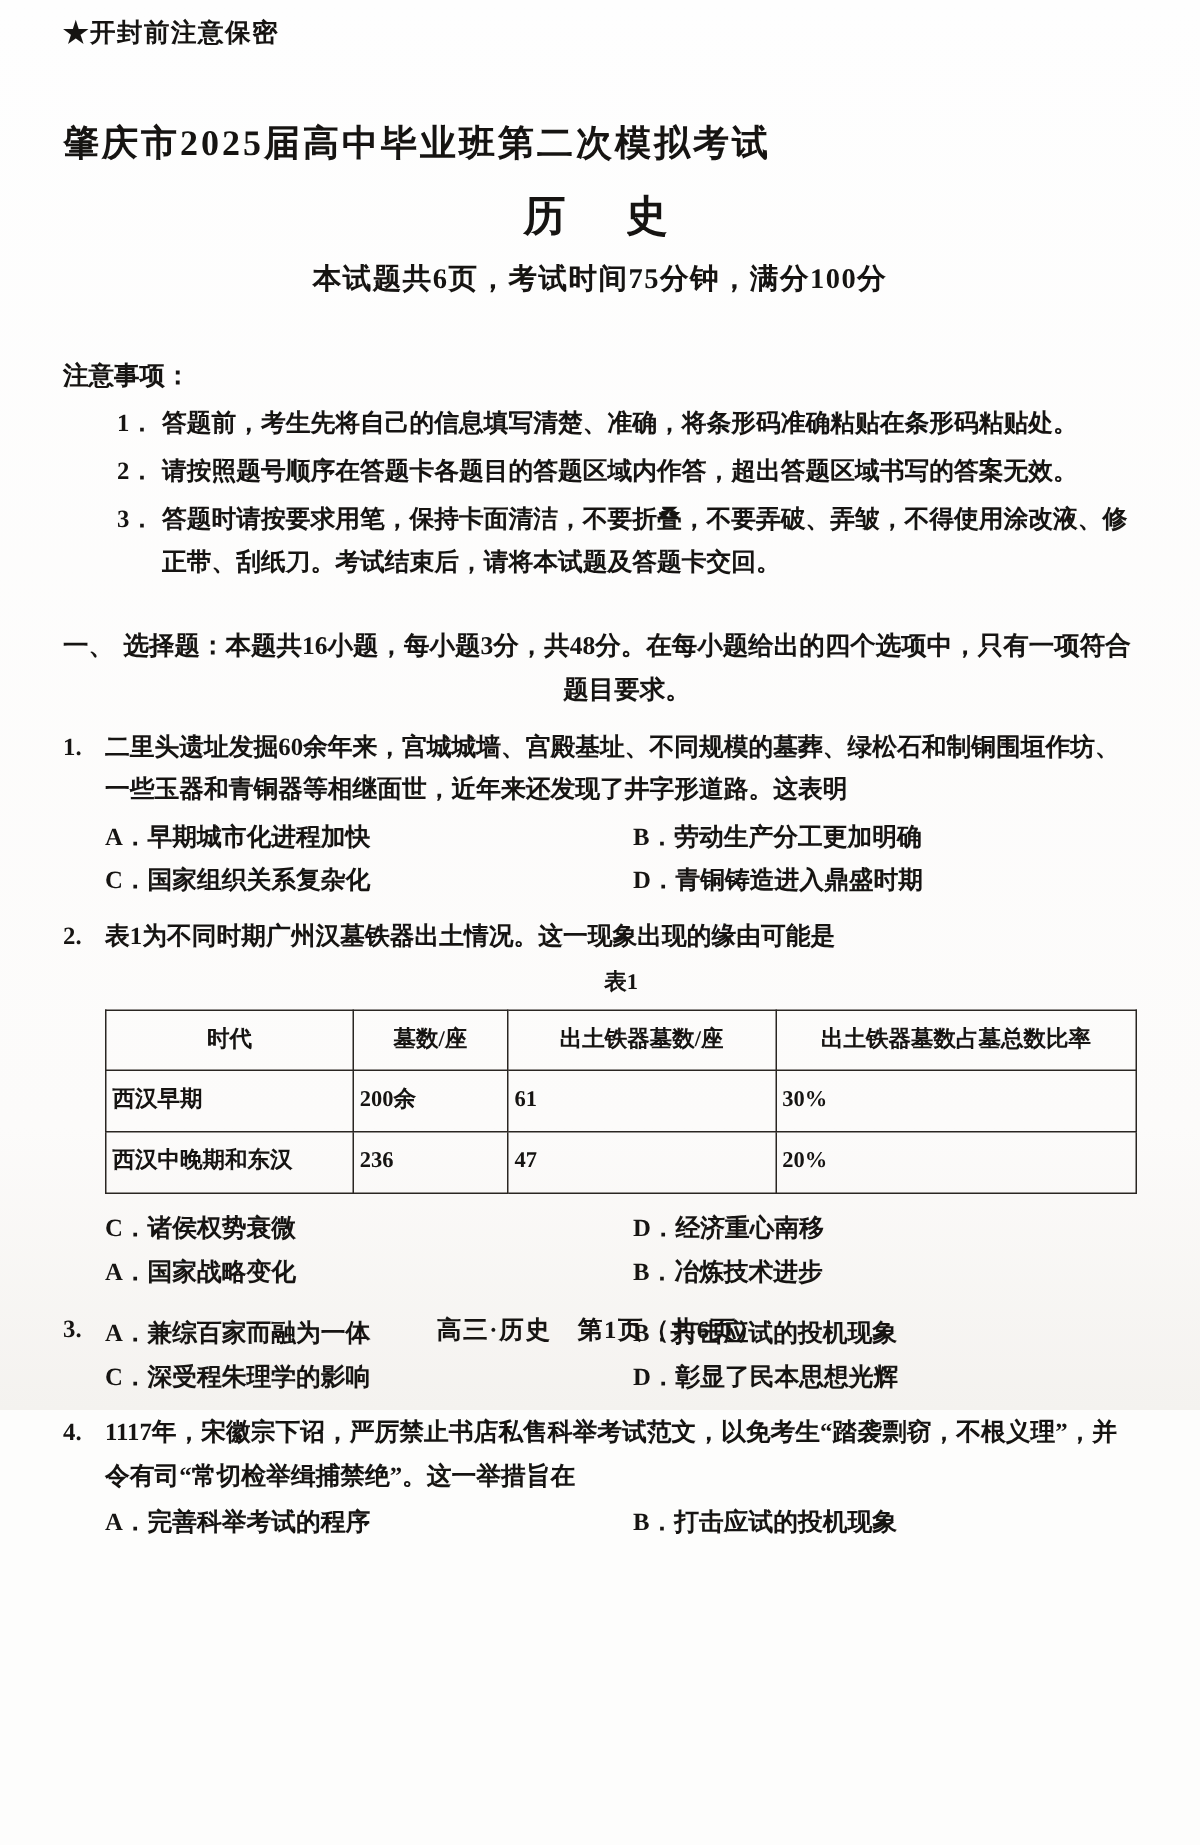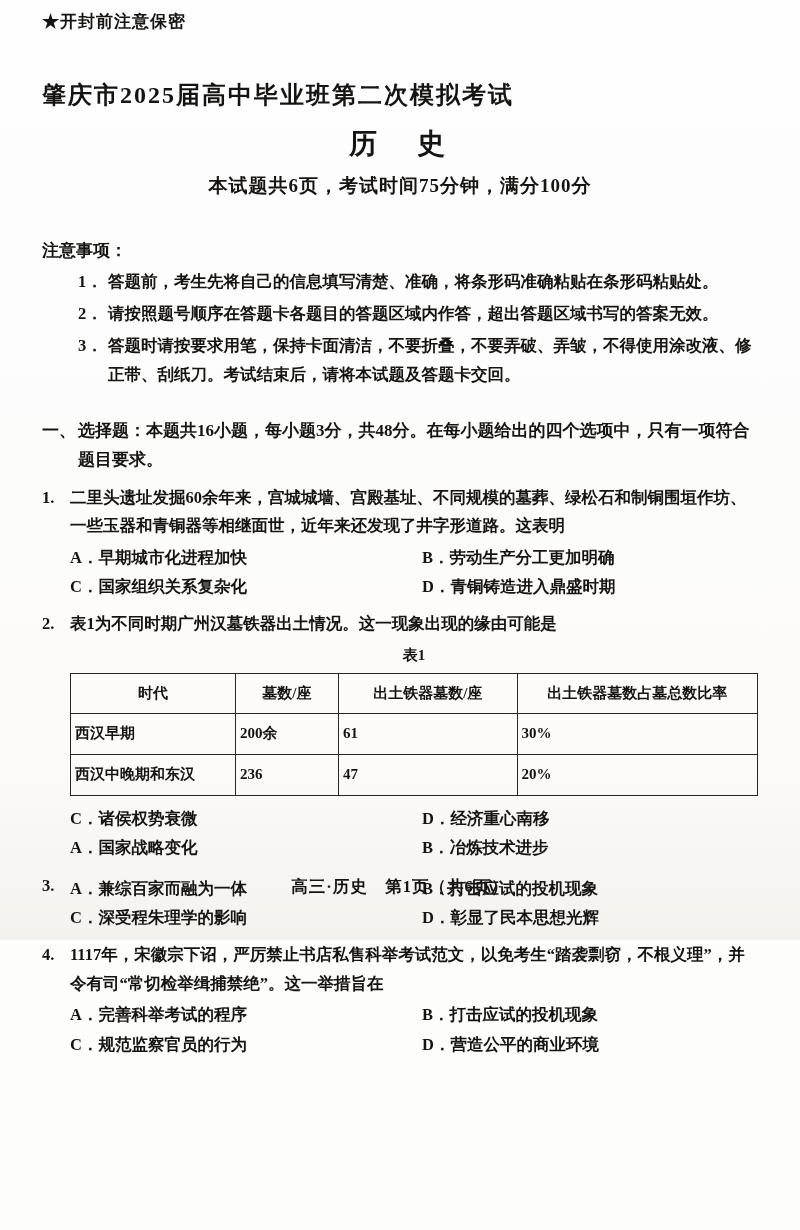--- a/index.html
+++ b/index.html
@@ -63,21 +63,21 @@
   .note-marker { flex: 0 0 30px; }
   .note-text { flex: 1; }
   .section-heading {
     display: flex;
     margin-top: 26px;
     font-size: 17px;
     font-weight: 700;
     line-height: 1.75;
   }
   .section-marker { flex: 0 0 36px; }
-  .section-text { flex: 1; }
+  .section-text { flex: 1; text-align: center; }
   .question {
     display: flex;
     margin-top: 9px;
     font-size: 16.5px;
     font-weight: 600;
     line-height: 1.72;
   }
   .q-marker { flex: 0 0 28px; }
   .q-body { flex: 1; }
   .options { margin-top: 2px; }
@@ -230,23 +230,19 @@
 
   <div class="question">
     <span class="q-marker">4.</span>
     <div class="q-body">
       <div>1117年，宋徽宗下诏，严厉禁止书店私售科举考试范文，以免考生“踏袭剽窃，不根义理”，并令有司“常切检举缉捕禁绝”。这一举措旨在</div>
       <div class="options">
         <div class="opt-row">
           <div class="opt-col1">A．完善科举考试的程序</div>
           <div class="opt-col2">B．打击应试的投机现象</div>
         </div>
-        <div class="opt-row">
-          <div class="opt-col1">C．规范监察官员的行为</div>
-          <div class="opt-col2">D．营造公平的商业环境</div>
-        </div>
       </div>
     </div>
   </div>
 
   <div class="footer">高三·历史　第1页（共6页）</div>
 
 </div>
 
 </body></html>

